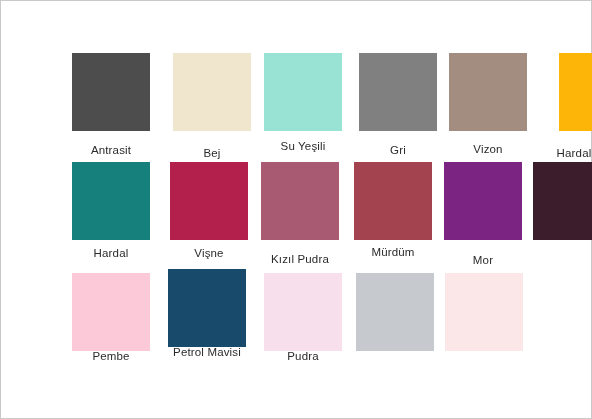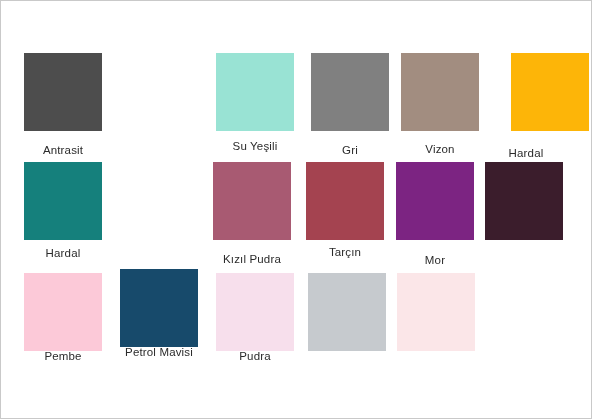--- a/index.html
+++ b/index.html
@@ -17,20 +17,21 @@
     position: relative;
     width: 592px;
     height: 419px;
     box-sizing: border-box;
     border: 1px solid #c9c9c9;
     background: #ffffff;
   }
   .swatch-cell {
     position: absolute;
     box-sizing: border-box;
+    margin-left: 48px;
   }
   .swatch-chip {
     width: 78px;
     height: 78px;
     display: block;
     box-sizing: border-box;
   }
   .swatch-label {
     display: block;
     width: 96px;
@@ -45,47 +46,55 @@
   }
 </style>
 </head>
 <body>
 
 <div id="palette-sheet" style="background: rgb(255, 255, 255); border-color: rgb(201, 201, 201);">
     <div class="swatch-cell" style="left: 23px; top: 52px;">
       <span class="swatch-chip" title="Antrasit" style="background: rgb(77, 77, 77);"></span>
       <span class="swatch-label" style="color: rgb(43, 43, 43); position: absolute; left: 0px; top: 91px;">Antrasit</span>
     </div>
+    <div class="swatch-cell" style="left: 124px; top: 52px;">
+      <span class="swatch-chip" title="Bej" style="background: rgb(239, 230, 205);"></span>
+      <span class="swatch-label" style="color: rgb(43, 43, 43); position: absolute; left: 0px; top: 94px;">Bej</span>
+    </div>
     <div class="swatch-cell" style="left: 215px; top: 52px;">
       <span class="swatch-chip" title="Su Yeşili" style="background: rgb(153, 227, 212);"></span>
       <span class="swatch-label" style="color: rgb(43, 43, 43); position: absolute; left: 0px; top: 87px;">Su Yeşili</span>
     </div>
     <div class="swatch-cell" style="left: 310px; top: 52px;">
       <span class="swatch-chip" title="Gri" style="background: rgb(128, 128, 128);"></span>
       <span class="swatch-label" style="color: rgb(43, 43, 43); position: absolute; left: 0px; top: 91px;">Gri</span>
     </div>
     <div class="swatch-cell" style="left: 400px; top: 52px;">
       <span class="swatch-chip" title="Vizon" style="background: rgb(162, 141, 128);"></span>
       <span class="swatch-label" style="color: rgb(43, 43, 43); position: absolute; left: 0px; top: 90px;">Vizon</span>
     </div>
     <div class="swatch-cell" style="left: 486px; top: 52px; padding-left: 24px;">
       <span class="swatch-chip" title="Hardal" style="background: rgb(253, 181, 8);"></span>
       <span class="swatch-label" style="color: rgb(43, 43, 43); position: absolute; left: 0px; top: 94px;">Hardal</span>
     </div>
     <div class="swatch-cell" style="left: 23px; top: 161px;">
       <span class="swatch-chip" title="Turkuaz" style="background: rgb(21, 128, 124);"></span>
       <span class="swatch-label" style="color: rgb(43, 43, 43); position: absolute; left: 0px; top: 85px;">Hardal</span>
     </div>
+    <div class="swatch-cell" style="left: 121px; top: 161px;">
+      <span class="swatch-chip" title="Vişne" style="background: rgb(178, 32, 75);"></span>
+      <span class="swatch-label" style="color: rgb(43, 43, 43); position: absolute; left: 0px; top: 85px;">Vişne</span>
+    </div>
     <div class="swatch-cell" style="left: 212px; top: 161px;">
       <span class="swatch-chip" title="Kızıl Pudra" style="background: rgb(168, 90, 114);"></span>
       <span class="swatch-label" style="color: rgb(43, 43, 43); position: absolute; left: 0px; top: 91px;">Kızıl Pudra</span>
     </div>
     <div class="swatch-cell" style="left: 305px; top: 161px;">
       <span class="swatch-chip" title="Tarçın" style="background: rgb(164, 67, 80);"></span>
-      <span class="swatch-label" style="color: rgb(43, 43, 43); position: absolute; left: 0px; top: 84px;">Tarçın</span>
+      <span class="swatch-label" style="color: rgb(43, 43, 43); position: absolute; left: 0px; top: 84px;">Mürdüm</span>
     </div>
     <div class="swatch-cell" style="left: 395px; top: 161px;">
       <span class="swatch-chip" title="Mor" style="background: rgb(124, 36, 130);"></span>
       <span class="swatch-label" style="color: rgb(43, 43, 43); position: absolute; left: 0px; top: 92px;">Mor</span>
     </div>
     <div class="swatch-cell" style="left: 484px; top: 161px;">
       <span class="swatch-chip" title="Mürdüm" style="background: rgb(59, 29, 44);"></span>
     </div>
     <div class="swatch-cell" style="left: 23px; top: 272px; border-radius: 12px;">
       <span class="swatch-chip" title="Pembe" style="background: rgb(252, 201, 216);"></span>

